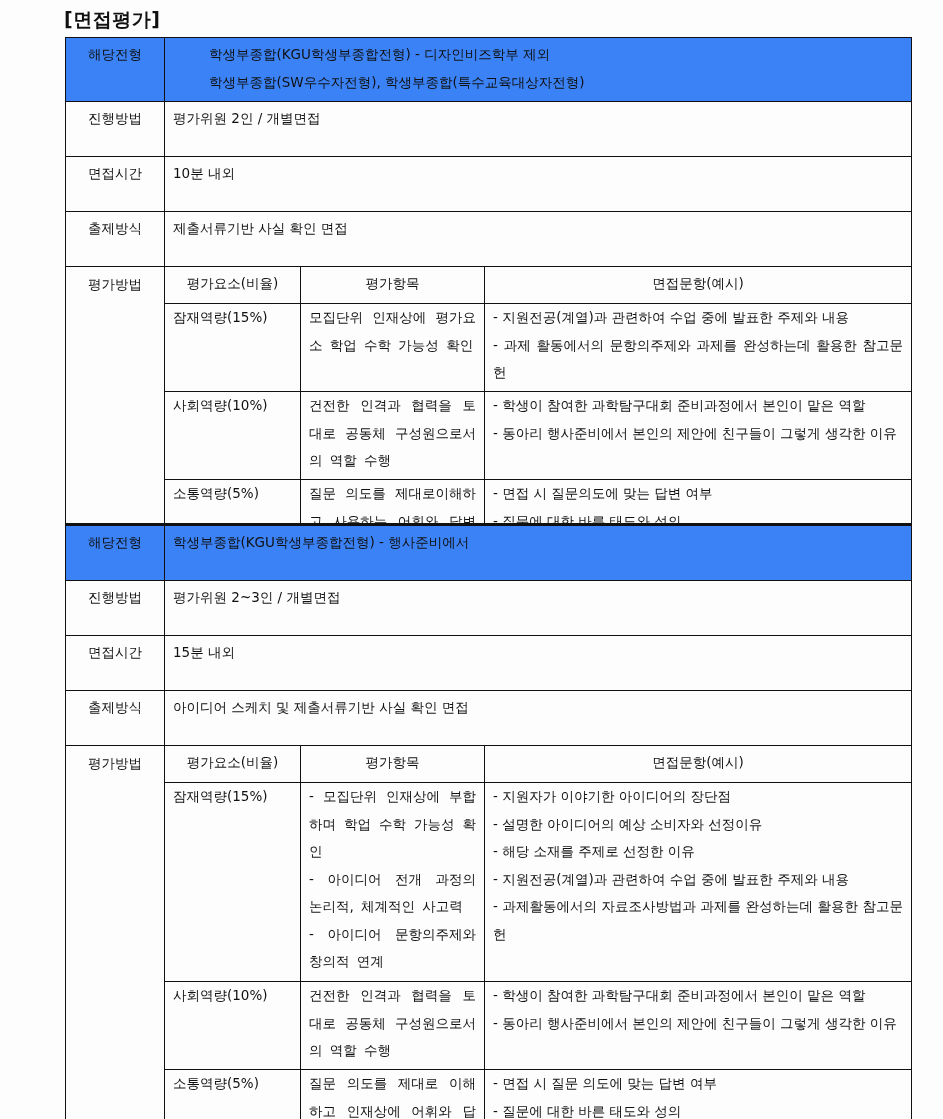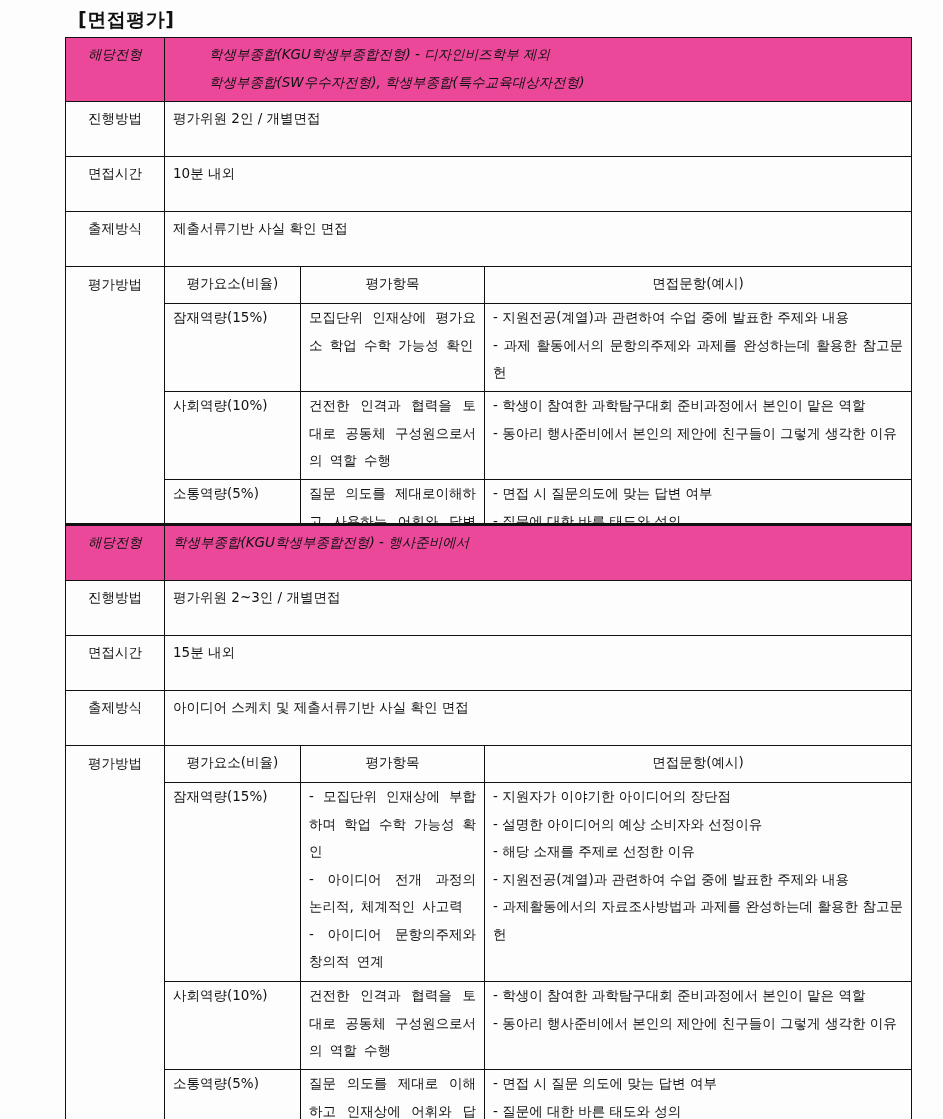--- a/index.html
+++ b/index.html
@@ -1,22 +1,22 @@
 <!DOCTYPE html>
 <html><head>
 <meta charset="utf-8">
 <style>
   html, body { margin:0; padding:0; background:#fdfdfd; }
   body { width:943px; height:1119px; position:relative; overflow:hidden;
          font-family:"DejaVu Sans", "Liberation Sans", sans-serif; color:#111; }
-  .title { position:absolute; left:78px; top:7px; font-size:19px; font-weight:bold; letter-spacing:0.5px; }
+  .title { position:absolute; left:64px; top:7px; font-size:19px; font-weight:bold; letter-spacing:0.5px; }
   table.eval { position:absolute; left:65px; border-collapse:collapse; width:847px; table-layout:fixed; font-size:13.5px; }
   table.eval td { border:1.5px solid #111; vertical-align:top; padding:0 8px; line-height:27.5px; }
   td.label { text-align:center; width:82px; }
-  tr.shade td { background:#ec4899;font-style:italic; }
+  tr.shade td { background:#3b82f6; }
   tr.row40 td { height:38px; padding-top:3px; padding-bottom:13px; }
   .sub { border-collapse:collapse; width:100%; table-layout:fixed; }
   td.nest { padding:0 !important; border:1.5px solid #111; }
   .sub td { border:1.5px solid #111; padding:4px 8px 0 8px; line-height:27.5px; vertical-align:top; }
   .sub tr:first-child td { border-top:none; }
   .sub tr td:first-child { border-left:none; }
   .sub tr td:last-child { border-right:none; }
   .sub tr:last-child td { border-bottom:none; }
   .c1 { width:119px; }
   .c2 { width:167px; text-align:justify; word-spacing:3px; }

